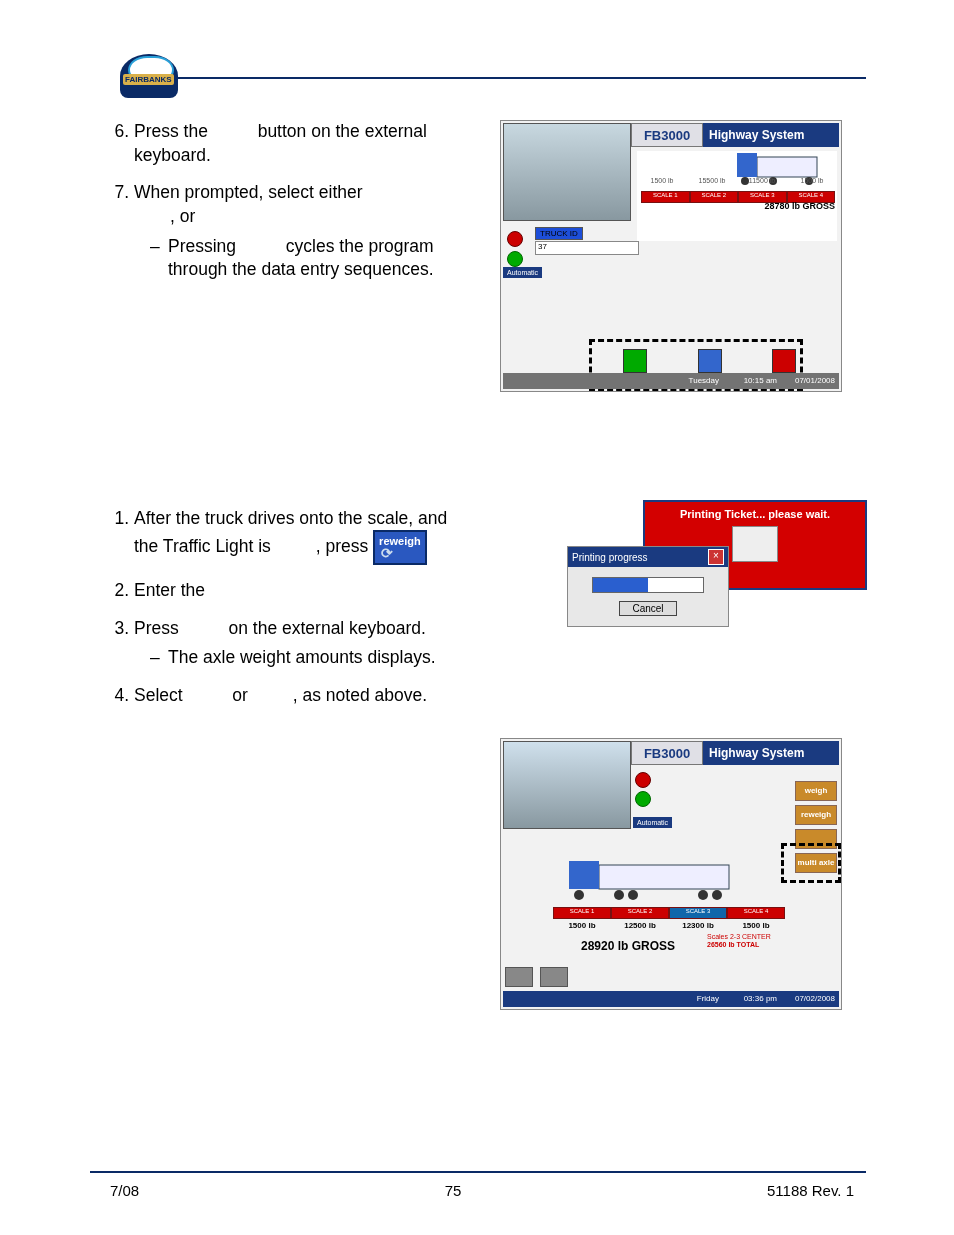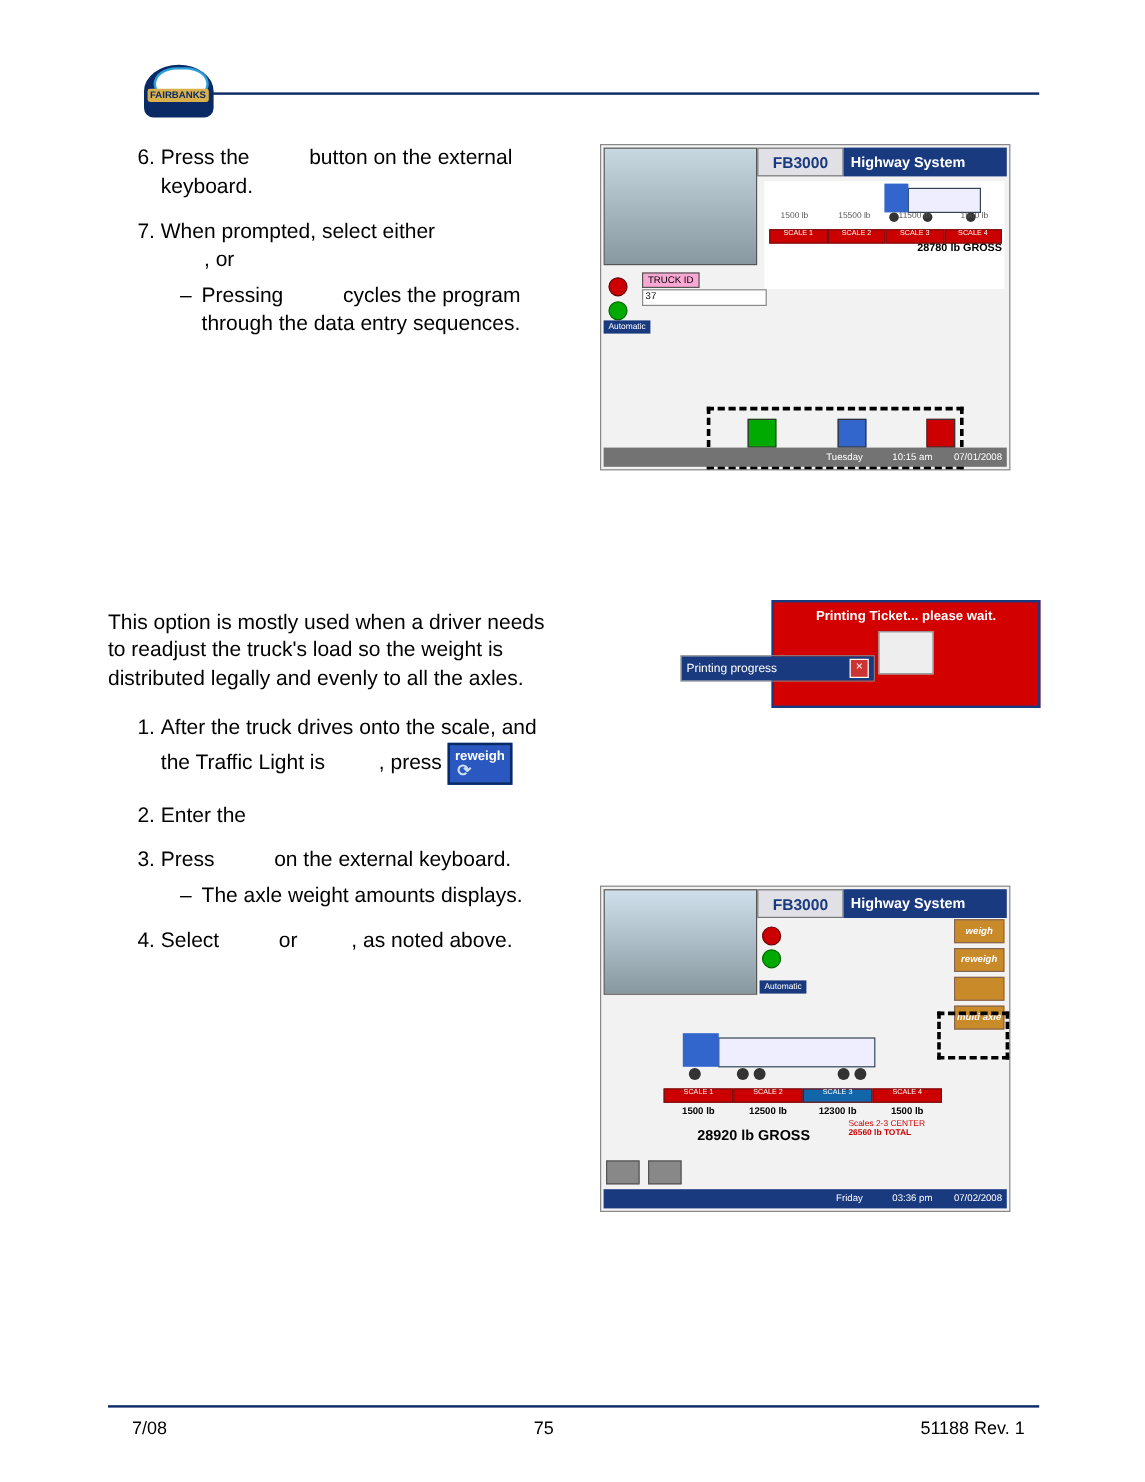--- a/index.html
+++ b/index.html
@@ -76,21 +76,21 @@
   .shot1 .scalebar { position:absolute; left:4px; top:40px; right:2px; display:flex; }
   .shot1 .scalebar div { flex:1; height:10px; background:#c00; border:1px solid #711; font-size:6px; color:#fff; text-align:center; }
   .shot1 .weights { position:absolute; right:4px; top:56px; width:200px; font-size:7px; color:#555; }
   .shot1 .weights .row { display:flex; }
   .shot1 .weights .row span { flex:1; text-align:center; }
   .shot1 .total { position:absolute; right:6px; top:80px; font-size:9px; font-weight:bold; }
   .shot1 .lights { position:absolute; left:6px; top:106px; width:22px; }
   .shot1 .lights div { width:14px; height:14px; border-radius:50%; margin:4px 0; }
   .shot1 .lights .red { background:#c00; border:1px solid #600; }
   .shot1 .lights .grn { background:#0a0; border:1px solid #060; }
-  .shot1 .tid { position:absolute; left:34px; top:106px; border:1px solid #555; padding:1px 4px; font-size:8px; background:#f9a8d4; }
+  .shot1 .tid { position:absolute; left:34px; top:106px; border:1px solid #555; padding:1px 4px; font-size:8px; background:#1d4ed8; }
   .shot1 .tidin { position:absolute; left:34px; top:120px; width:100px; height:12px; border:1px solid #888; background:#fff; font-size:8px; padding-left:2px; }
   .shot1 .auto { position:absolute; left:2px; top:146px; font-size:7px; background:#1a3a80; color:#fff; padding:2px 4px; }
   .shot1 .btns { position:absolute; left:98px; top:228px; }
   .shot1 .btns div { display:inline-block; width:22px; height:22px; border:1px solid #333; margin:0 24px; }
   .shot1 .btns .g { background:#0a0; } .shot1 .btns .b { background:#36c; } .shot1 .btns .r { background:#c00; }
   .shot1 .status { position:absolute; left:2px; right:2px; bottom:2px; height:16px; background:#737373; }
   .shot1 .status span { position:absolute; color:#fff; font-size:8px; top:3px; }
   .dashbox1 { position:absolute; left:88px; top:218px; width:208px; height:46px; border:3px dashed #000; }
 
   
@@ -125,21 +125,21 @@
     width:340px; height:270px; background:#f2f2f2; border:1px solid #888;
     position:absolute; top:618px; left: 0px; font-size:9px;
   }
   .shot2 .titlebar { position:absolute; top:2px; left:130px; right:2px; height:24px; display:flex; }
   .shot2 .titlebar .fb { flex:0 0 70px; background:#e0e0e6; border:1px solid #777; color:#1a3a80; font-weight:bold; font-size:13px; display:flex; align-items:center; justify-content:center; }
   .shot2 .titlebar .hs { flex:1; background:#1a3a80; color:#fff; font-weight:bold; font-size:12px; display:flex; align-items:center; padding-left:6px; }
   .shot2 .photo { position:absolute; left:2px; top:2px; width:126px; height:86px; background:linear-gradient(#cfe0ec,#8898a0); border:1px solid #555; }
   .shot2 .lights { position:absolute; left:134px; top:30px; }
   .shot2 .lights div { width:14px;height:14px;border-radius:50%;margin:3px 0; }
   .shot2 .auto2 { position:absolute; left:132px; top:78px; font-size:7px; background:#1a3a80; color:#fff; padding:2px 4px; }
-  .shot2 .side { position:absolute; right:4px; top:23px; width:42px;font-style:italic; }
+  .shot2 .side { position:absolute; right:4px; top:38px; width:42px; }
   .shot2 .side div { height:18px; background:#c98a2a; border:1px solid #865; margin:4px 0; font-size:8px; color:#fff; text-align:center; line-height:18px; font-weight:bold; }
   .shot2 .truck2 { position:absolute; left:52px; top:120px; width:230px; height:44px; }
   .shot2 .scalebar2 { position:absolute; left:52px; top:168px; display:flex; }
   .shot2 .scalebar2 div { width:56px; height:10px; background:#c00; border:1px solid #711; font-size:6px; color:#fff; text-align:center; }
   .shot2 .scalebar2 div:nth-child(3) { background:#16a; }
   .shot2 .wtrow { position:absolute; left:52px; top:182px; width:232px; display:flex; font-size:8px; }
   .shot2 .wtrow span { flex:1; text-align:center; font-weight:bold; }
   .shot2 .gross { position:absolute; left:80px; top:200px; font-size:12px; font-weight:bold;text-align:center; }
   .shot2 .center { position:absolute; left:206px; top:194px; font-size:7px; color:#c00; line-height:1.1; }
   .shot2 .tb2 { position:absolute; left:4px; bottom:20px; }
@@ -172,21 +172,20 @@
           <span style="margin-left:36px">, or </span>
           <ul class="dash">
             <li>
               <span>Pressing </span><span class="placeholder-word"></span><span> cycles the program through the data entry sequences.</span>
             </li>
           </ul>
         </li>
       </ol>
 
       <div class="section2">
-        <p>This option is mostly used when a driver needs to readjust the truck's load so the weight is distributed legally and evenly to all the axles.</p>
 
         <ol class="main">
           <li>
             <span>After the truck drives onto the scale, and the Traffic Light is </span><span class="placeholder-word"></span><span>, press</span>
             <span class="reweigh-btn">reweigh</span>
           </li>
           <li><span>Enter the </span></li>
           <li>
             <span>Press </span><span class="placeholder-word"></span><span> on the external keyboard.</span>
             <ul class="dash">
@@ -255,20 +254,26 @@
       <div class="printwrap">
         <div class="redbox">
           <div>Printing Ticket... please wait.</div>
           <div class="printer"></div>
         </div>
         <div class="progwin">
           <div class="tb">
             <span>Printing progress</span>
             <span class="x">×</span>
           </div>
+          <div class="body">
+            <div class="bar">
+                <div></div>
+              </div>
+            <button class="cancel">Cancel</button>
+          </div>
         </div>
       </div>
 
       <div class="shot2">
         <div class="photo"></div>
         <div class="titlebar">
           <div class="fb">FB3000</div>
           <div class="hs">Highway System</div>
         </div>
         <div class="lights">

